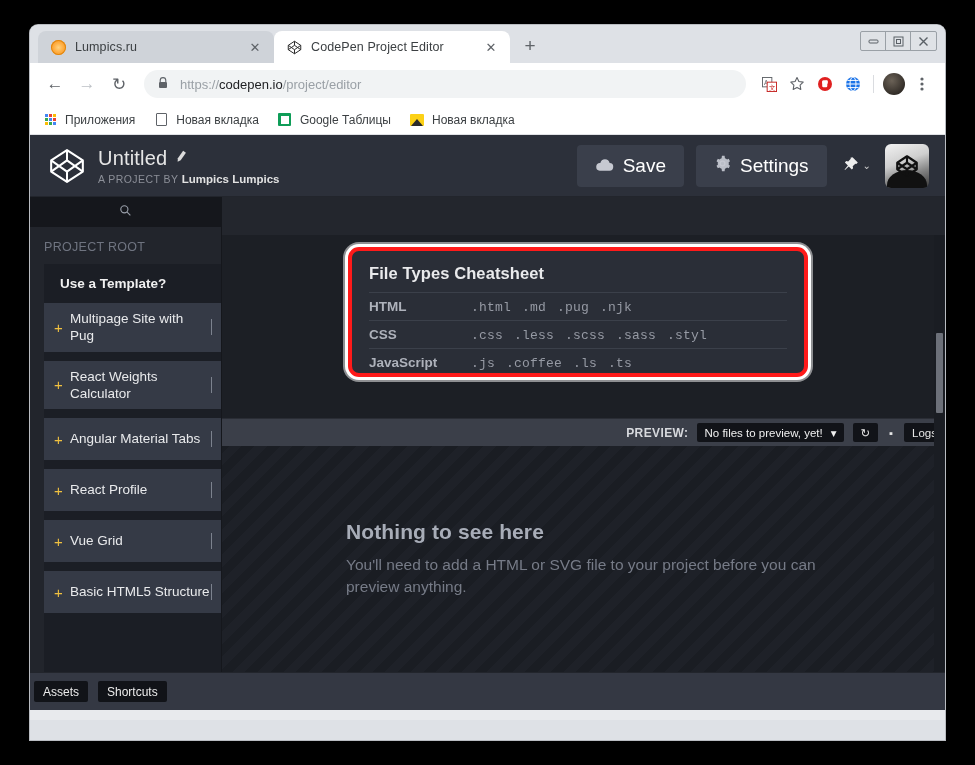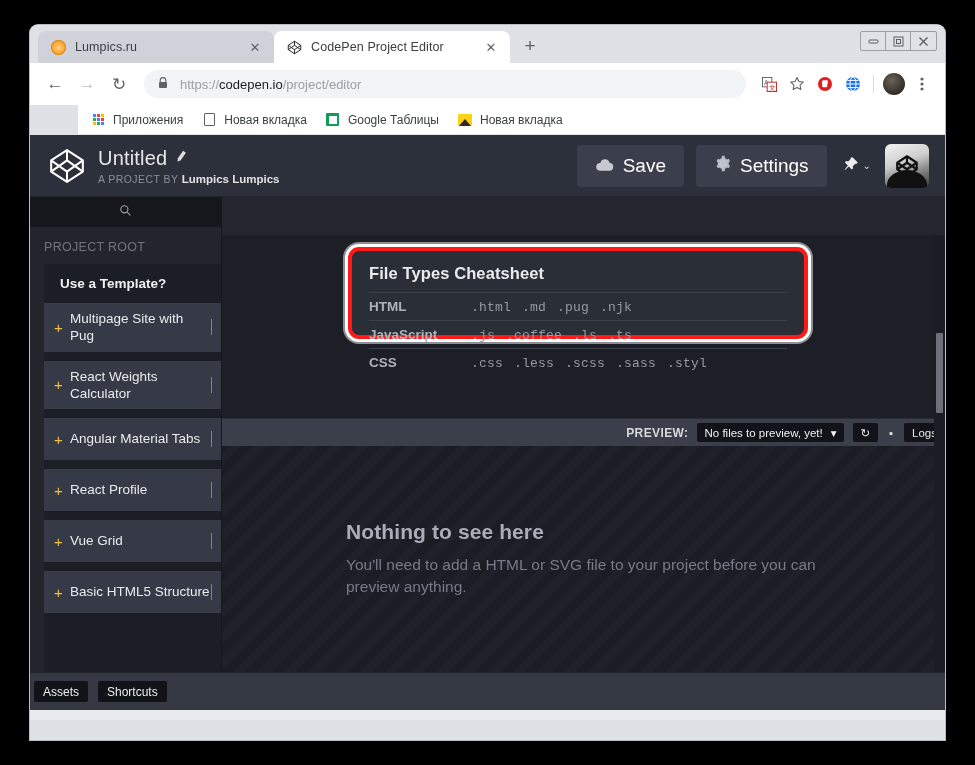--- a/index.html
+++ b/index.html
@@ -106,21 +106,21 @@
     background: radial-gradient(circle at 40% 35%, #6b6257 0%, #3b352f 60%, #1b1815 100%);
     flex: 0 0 22px;
   }
 
   
   .bookmarks {
     height: 30px; background: #fff;
     border-bottom: 1px solid #e0e2e5;
     display: flex; align-items: center;
     padding-left: 12px; gap: 18px;
-    font-size: 12px; color: #3c4043; margin-left: 48px;
+    font-size: 12px; color: #3c4043;
   }
   .bm { display: flex; align-items: center; gap: 7px; white-space: nowrap; }
   .bm-ico { width: 16px; height: 16px; flex: 0 0 16px; display: flex; align-items: center; justify-content: center; }
   .grid9 {
     width: 11px; height: 11px;
     display: grid; grid-template-columns: repeat(3, 3px);
     grid-template-rows: repeat(3, 3px); gap: 1px;
   }
   .grid9 i { display: block; width: 3px; height: 3px; }
   .doc-ico {
@@ -233,21 +233,21 @@
   .editor-top { height: 38px; background: #23262d; flex: 0 0 38px; }
   .editor-area {
     flex: 0 0 183px; background: #1c1f25;
     position: relative; display: flex;
     align-items: center; justify-content: center;
   }
 
   
   .annot {
     position: absolute; left: 126px; top: 12px;
-    width: 460px; height: 92px;
+    width: 460px; height: 130px;
     border: 4px solid #ff1a1a; border-radius: 11px;
     box-shadow: 0 0 0 3px #ffffff, 0 0 0 5px rgba(255,255,255,.5);
     background: #2a2e37;
     padding: 13px 17px 10px 17px;
   }
   .cs-title {
     font-size: 16.5px; color: #e9eaec; font-weight: 700;
     letter-spacing: .1px; margin-bottom: 9px;
   }
   .cs-row {
@@ -588,30 +588,30 @@
             <div class="cs-title">File Types Cheatsheet</div>
 
             <div class="cs-row">
               <span class="cs-lang">HTML</span>
               <span class="cs-exts">
                 <span>.html</span><span>.md</span><span>.pug</span><span>.njk</span>
               </span>
             </div>
 
             <div class="cs-row">
+              <span class="cs-lang">CSS</span>
+              <span class="cs-exts">
+                <span>.css</span><span>.less</span><span>.scss</span><span>.sass</span><span>.styl</span>
+              </span>
+            </div>
+
+            <div class="cs-row">
               <span class="cs-lang">JavaScript</span>
               <span class="cs-exts">
                 <span>.js</span><span>.coffee</span><span>.ls</span><span>.ts</span>
-              </span>
-            </div>
-
-            <div class="cs-row">
-              <span class="cs-lang">CSS</span>
-              <span class="cs-exts">
-                <span>.css</span><span>.less</span><span>.scss</span><span>.sass</span><span>.styl</span>
               </span>
             </div>
           </div>
         </div>
 
         <div class="preview-bar">
           <span class="pv-label">PREVIEW:</span>
           <span class="pv-select">
             <span>No files to preview, yet!</span>
             <span>▾</span>

